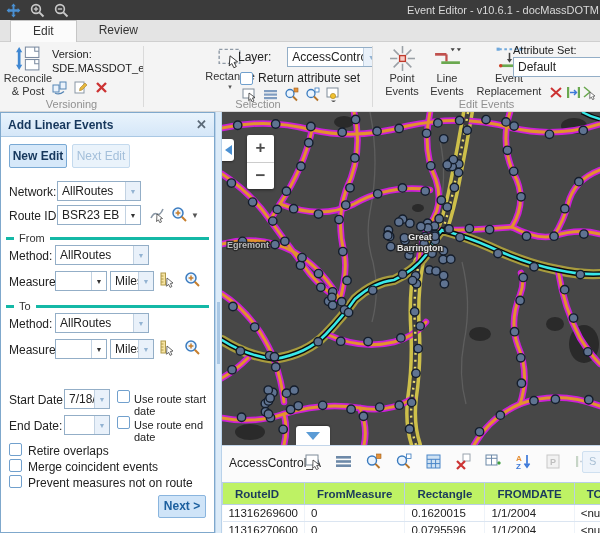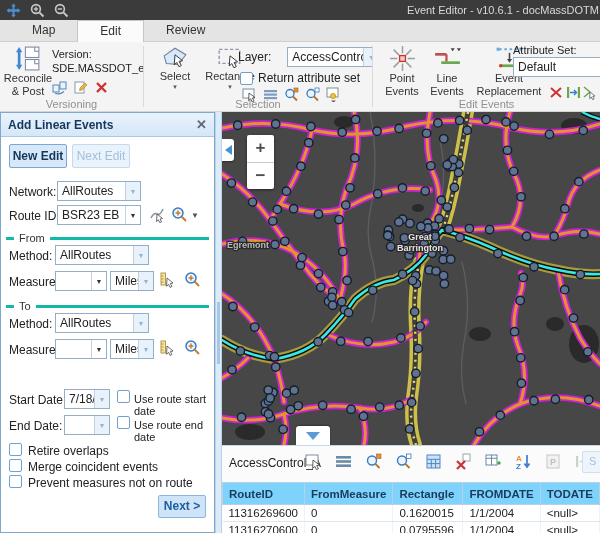--- a/index.html
+++ b/index.html
@@ -70,22 +70,22 @@
   
   .bottompanel { position:absolute; left:222px; top:445px; width:378px; height:88px; background:#fbfbfb;
     border-top:1px solid #c3d6ea; overflow:hidden; }
   .bp-label { position:absolute; left:7px; top:10px; font-size:12px; color:#222; }
   .tb-icons { position:absolute; left:83px; top:7px; display:flex; gap:13px; }
   .tb-icons .ti { width:17px; height:17px; display:inline-flex; }
   .ti.disab { opacity:.45; }
   .savebtn { position:absolute; left:360px; top:5px; width:50px; height:22px; background:#eef4fb;
     border:1px solid #cfe0f0; border-radius:2px; color:#a8bfd4; font-size:11px; padding:3px 6px; }
   .gridtable { position:absolute; left:0; top:36px; border-collapse:collapse; table-layout:fixed; }
-  .gridtable th { background:#7dd3fc; border:1px solid #b9cfe6; font-size:11.5px; color:#1b3a5c;
-    text-align:left; padding:2px 6px; height:22px; font-weight:bold; white-space:nowrap; }
+  .gridtable th { background:#bef264; border:1px solid #b9cfe6; font-size:11.5px; color:#1b3a5c;
+    text-align:left; padding:2px 12px; height:22px; font-weight:bold; white-space:nowrap; }
   .gridtable td { border-bottom:1px solid #dbe5f1; border-right:1px solid #eef3f9; font-size:11.5px;
     color:#222; padding:2px 6px; height:17px; white-space:nowrap; background:#fff; }
   svg { display:block; }
 </style>
 </head>
 <body>
 
 <div class="titlebar">
   <span class="ticon">
     <svg viewBox="0 0 14 14" width="15" height="15">
@@ -104,21 +104,20 @@
     <svg viewBox="0 0 14 14" width="15" height="15">
         <circle cx="5.6" cy="5.6" r="4.1" fill="none" stroke="#c9c9c9" stroke-width="1.5"></circle>
         <line x1="8.7" y1="8.7" x2="12.6" y2="12.6" stroke="#c9c9c9" stroke-width="1.8"></line>
         <line x1="3.6" y1="5.6" x2="7.6" y2="5.6" stroke="#c9c9c9" stroke-width="1.3"></line>
       </svg>
   </span>
   <span class="title">Event Editor - v10.6.1 - docMassDOTM</span>
 </div>
 
 <div class="tabrow">
-  <div class="tab">Map</div>
   <div class="tab active">Edit</div>
   <div class="tab">Review</div>
 </div>
 
 <div class="ribbon">
 
   <div class="rgroup" style="width:143px;">
     <div class="bigbtn" style="left:6px; top:3px; width:44px;">
       <span>
         <svg viewBox="0 0 26 26" width="27" height="27">
@@ -154,30 +153,20 @@
         <svg viewBox="0 0 15 15" width="15" height="15">
             <path d="M3 3 L12 12 M12 3 L3 12" stroke="#cc3333" stroke-width="2.4"></path>
           </svg>
       </span>
     </div>
     <div class="glabel">Versioning</div>
   </div>
   <div class="gsep"></div>
 
   <div class="rgroup" style="width:228px;">
-    <div class="bigbtn" style="left:8px; top:4px; width:46px;">
-      <span>
-        <svg viewBox="0 0 24 22" width="26" height="24">
-            <path d="M2,9 L12,2 L22,8 L15,17 L4,16 Z" fill="#d7e9fa" stroke="#6f8196"></path>
-            <path d="M12,8 l7,5.5 -3.2,0.6 2,3.8 -2.2,1.1 -2,-3.9 -2.3,2.3 Z" fill="#fff" stroke="#333" stroke-width="0.9"></path>
-          </svg>
-      </span>
-      <span>Select</span>
-      <span style="font-size:7px; color:#555;">▾</span>
-    </div>
     <div class="bigbtn" style="left:60px; top:4px; width:52px;">
       <span>
         <svg viewBox="0 0 24 22" width="26" height="24">
             <rect x="2" y="3" width="19" height="13" fill="none" stroke="#8f9aa6" stroke-dasharray="3,2" stroke-width="1.3"></rect>
             <path d="M12,9 l7,5.5 -3.2,0.6 2,3.8 -2.2,1.1 -2,-3.9 -2.3,2.3 Z" fill="#fff" stroke="#333" stroke-width="0.9"></path>
           </svg>
       </span>
       <span>Rectangle</span>
       <span style="font-size:7px; color:#555;">▾</span>
     </div>

